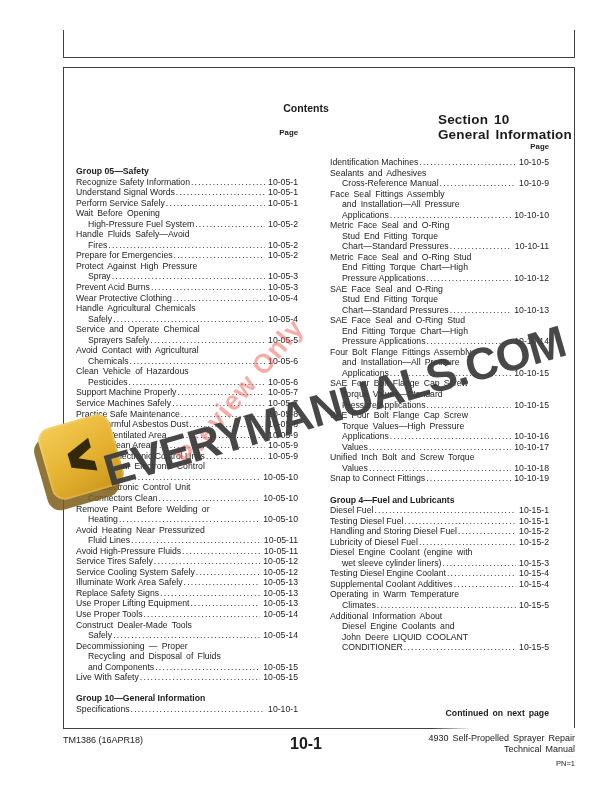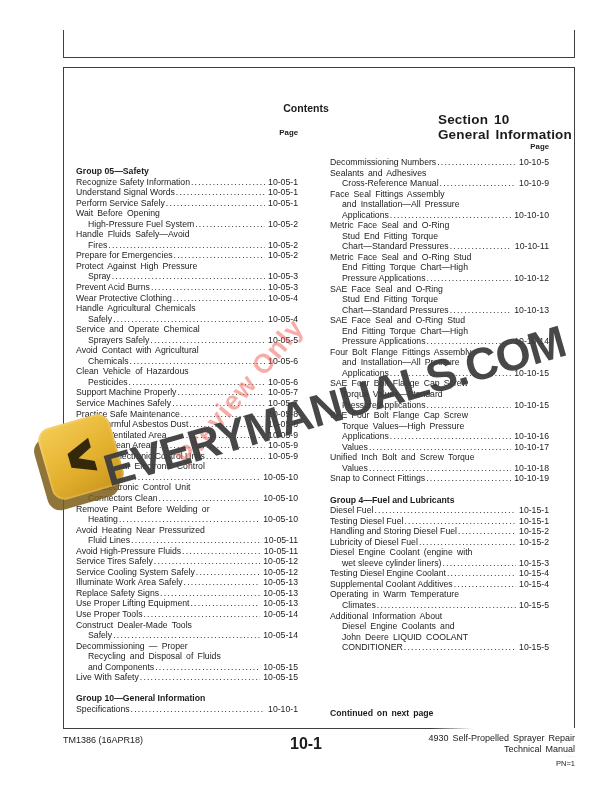--- a/index.html
+++ b/index.html
@@ -27,21 +27,21 @@
   .toc-line.indent{padding-left:12px;}
   .wrapline{word-spacing:1.8px;}
   .toc-group-header{font-weight:700;line-height:10.55px;height:10.55px;white-space:nowrap;}
   .toc-blank{height:10.55px;}
   .txt{flex:0 0 auto;}
   .dots{flex:1 1 auto;overflow:hidden;margin:0 1px;}
   .dots::after{content:"..........................................................................................................";letter-spacing:1.2px;}
   .pg{flex:0 0 auto;white-space:nowrap;padding-left:2px;}
 
   
-  #continued{position:absolute;left:330px;width:219px;top:708px;text-align:left;
+  #continued{position:absolute;left:330px;width:219px;top:708px;text-align:right;
     font-weight:700;font-size:8.7px;word-spacing:1.5px;}
   #footer-code{position:absolute;left:63px;top:735px;font-size:9px;}
   #footer-page{position:absolute;left:0;right:0;top:735px;text-align:center;font-weight:700;font-size:16px;}
   #footer-right{position:absolute;right:37px;top:733px;text-align:right;font-size:9px;line-height:10.5px;word-spacing:1.5px;}
   #footer-micro{font-size:4px;line-height:5px;color:#8a8a8a;letter-spacing:.5px;}
   #footer-pn{font-size:7.5px;line-height:9px;}
 
   
   #wm-logo{position:absolute;left:44px;top:420px;width:74px;height:74px;
     transform:rotate(-16deg);z-index:6;}
@@ -268,21 +268,21 @@
       <div class="toc-blank"></div>
       <div class="toc-group-header">Group 10—General Information</div>
       <div class="toc-line flex">
         <div class="txt">Specifications</div>
         <div class="dots"></div>
         <div class="pg">10-10-1</div>
       </div>
     </div>
   <div id="toc-right" class="toc-col">
       <div class="toc-line flex">
-        <div class="txt">Decommissioning Numbers</div>
+        <div class="txt">Identification Machines</div>
         <div class="dots"></div>
         <div class="pg">10-10-5</div>
       </div>
       <div class="toc-line wrapline">Sealants and Adhesives</div>
       <div class="toc-line indent flex">
         <div class="txt">Cross-Reference Manual</div>
         <div class="dots"></div>
         <div class="pg">10-10-9</div>
       </div>
       <div class="toc-line wrapline">Face Seal Fittings Assembly</div>

